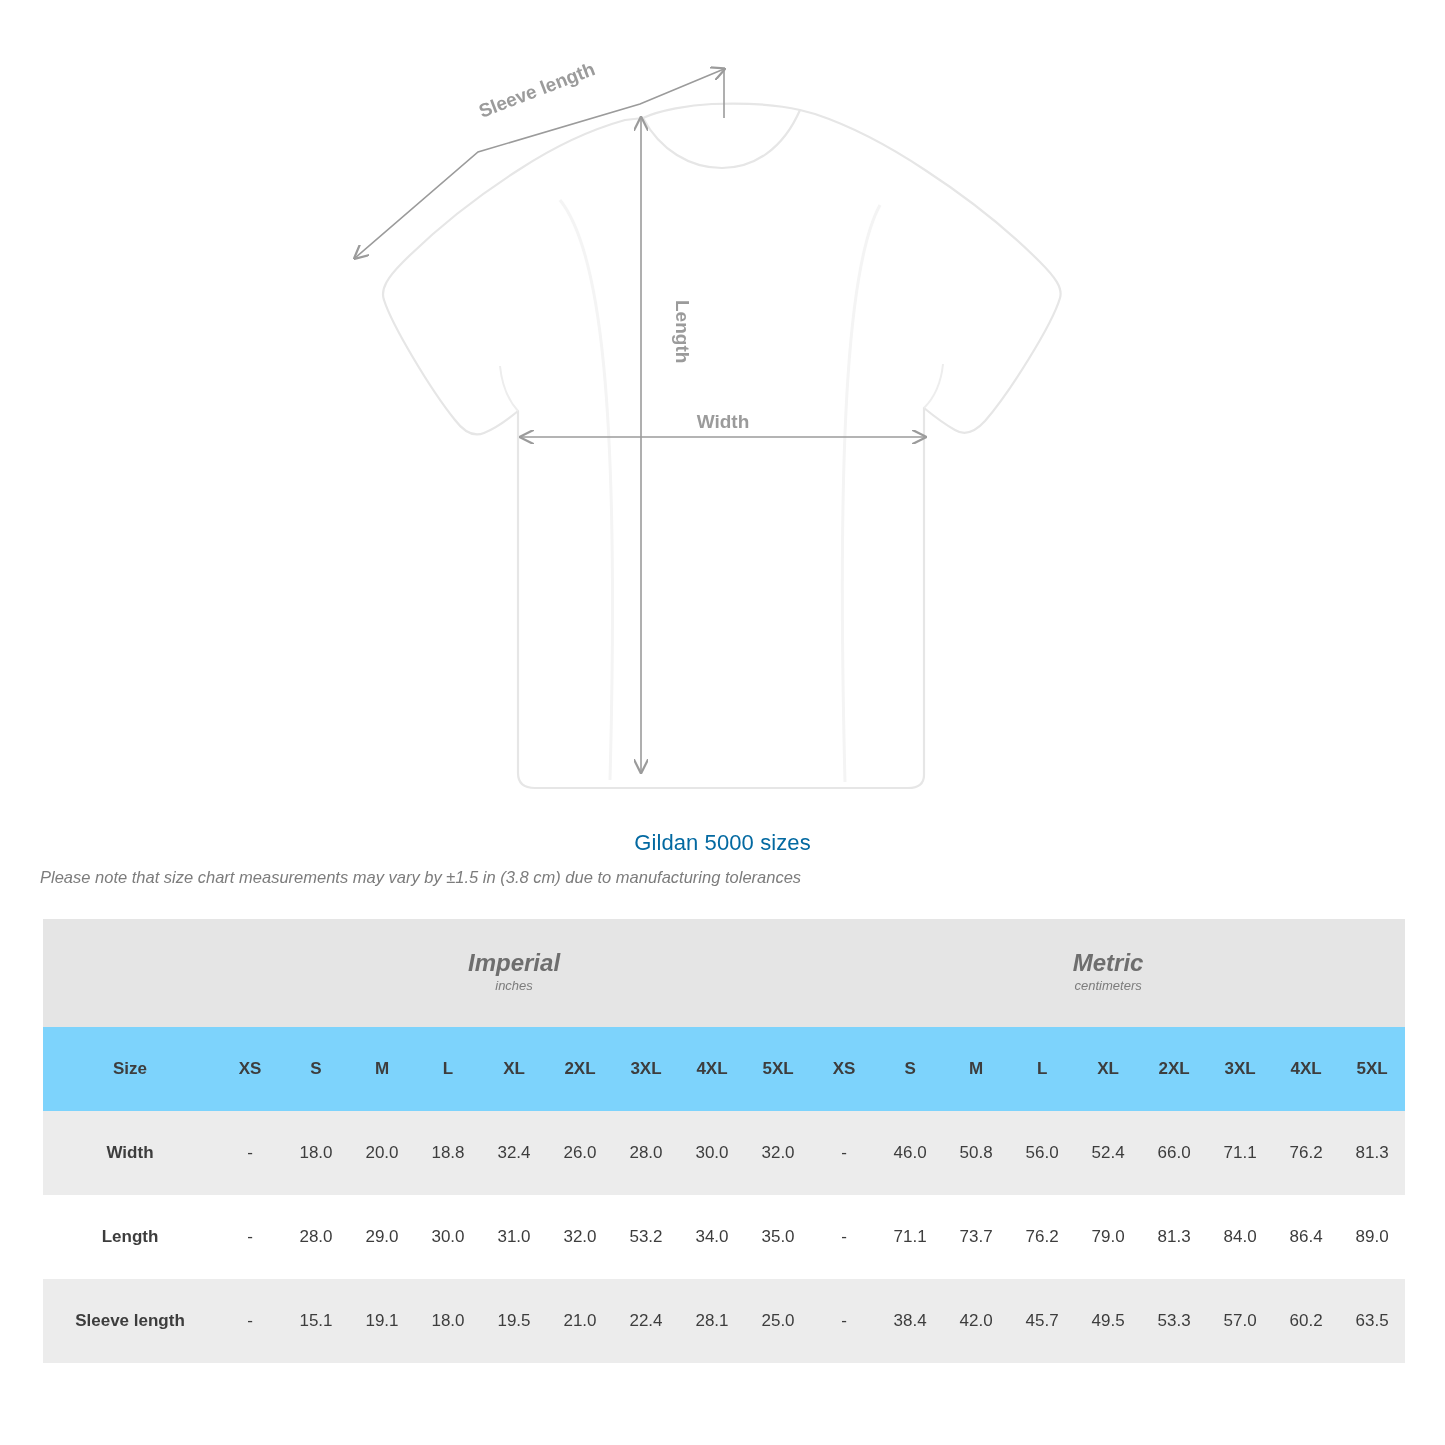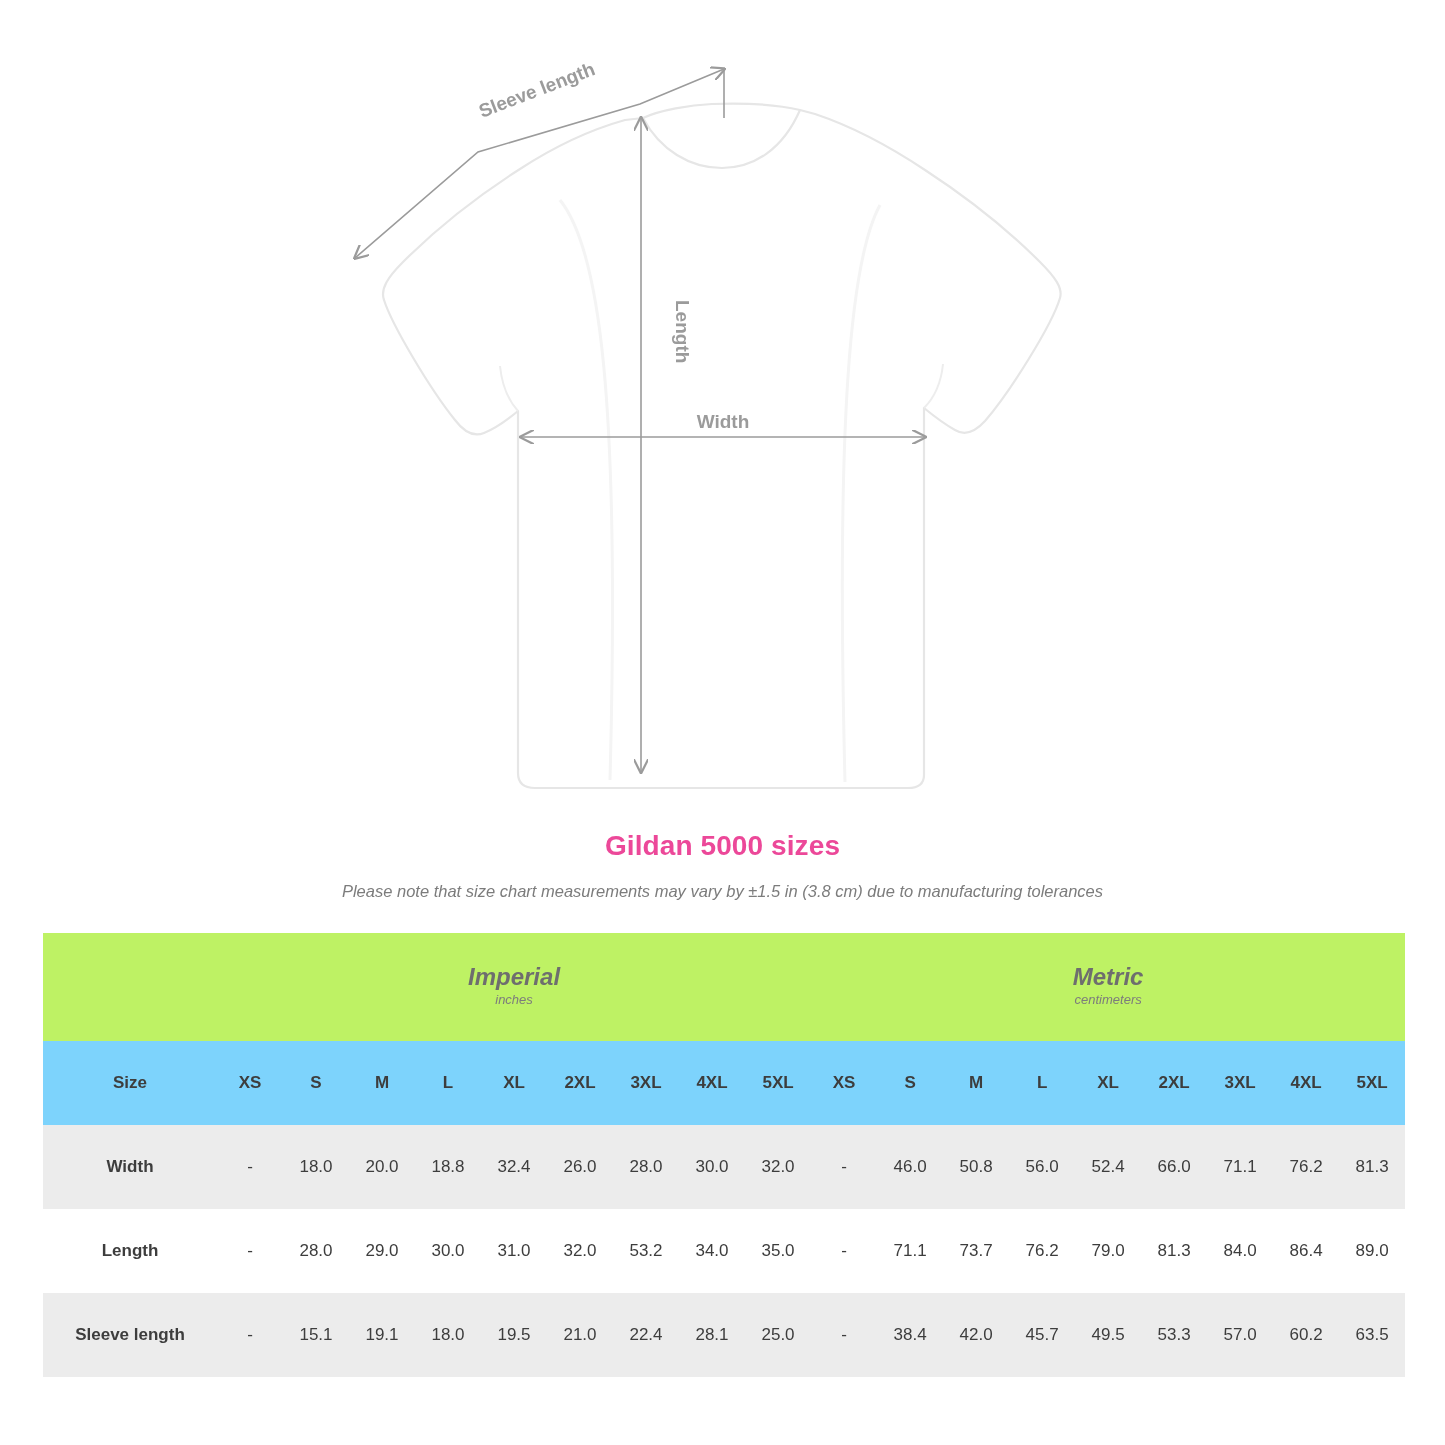--- a/index.html
+++ b/index.html
@@ -27,33 +27,32 @@
     width: 1445px;
     height: 830px;
   }
   .illustration svg {
     display: block;
   }
 
   
   .chart-title {
     text-align: center;
-    font-size: 28px;
-    font-weight: bold;
-    color: #ec4899;
+    font-size: 22px;
+    font-weight: normal;
+    color: #0369a1;
     margin: 0;
     padding: 0 0 4px 0;
     letter-spacing: 0.1px;
   }
   .chart-note {
-    text-align: center;
     font-size: 16.5px;
     font-style: italic;
     color: #7c7c7c;
-    margin: 16px 0 0 0;
+    margin: 8px 0 0 0;
     padding: 0 40px;
   }
 
   
   .table-wrap {
     margin-top: 32px;
     padding: 0 43px;
     box-sizing: border-box;
     width: 1445px;
   }
@@ -65,21 +64,21 @@
   table.size-table td,
   table.size-table th {
     text-align: center;
     vertical-align: middle;
     font-size: 17px;
     color: #3d3d3d;
     padding: 0;
     border: none;
   }
   .unit-row td {
-    background: #bef264;
+    background: #e5e5e5;
     height: 108px;
   }
   .unit-name {
     font-size: 24px;
     font-style: italic;
     font-weight: bold;
     color: #6e6e6e;
     line-height: 1.15;
   }
   .unit-sub {

